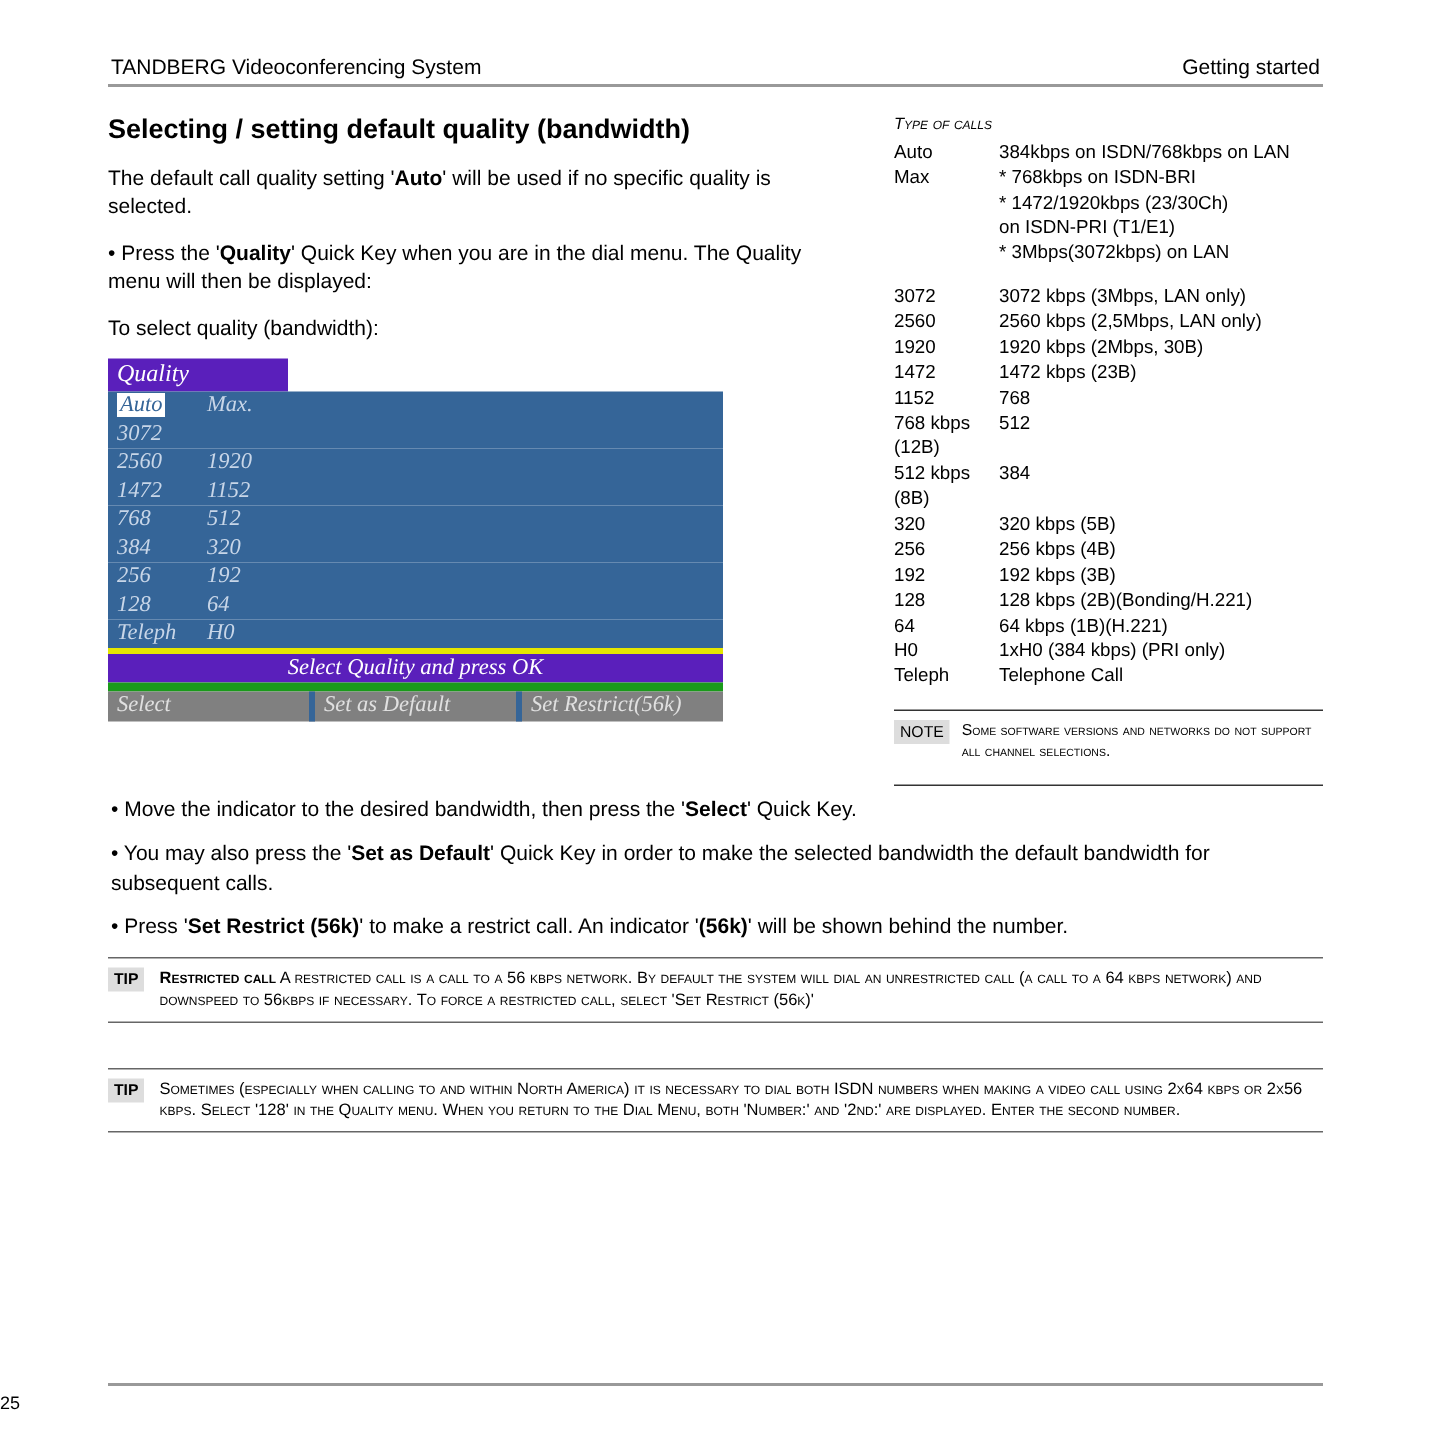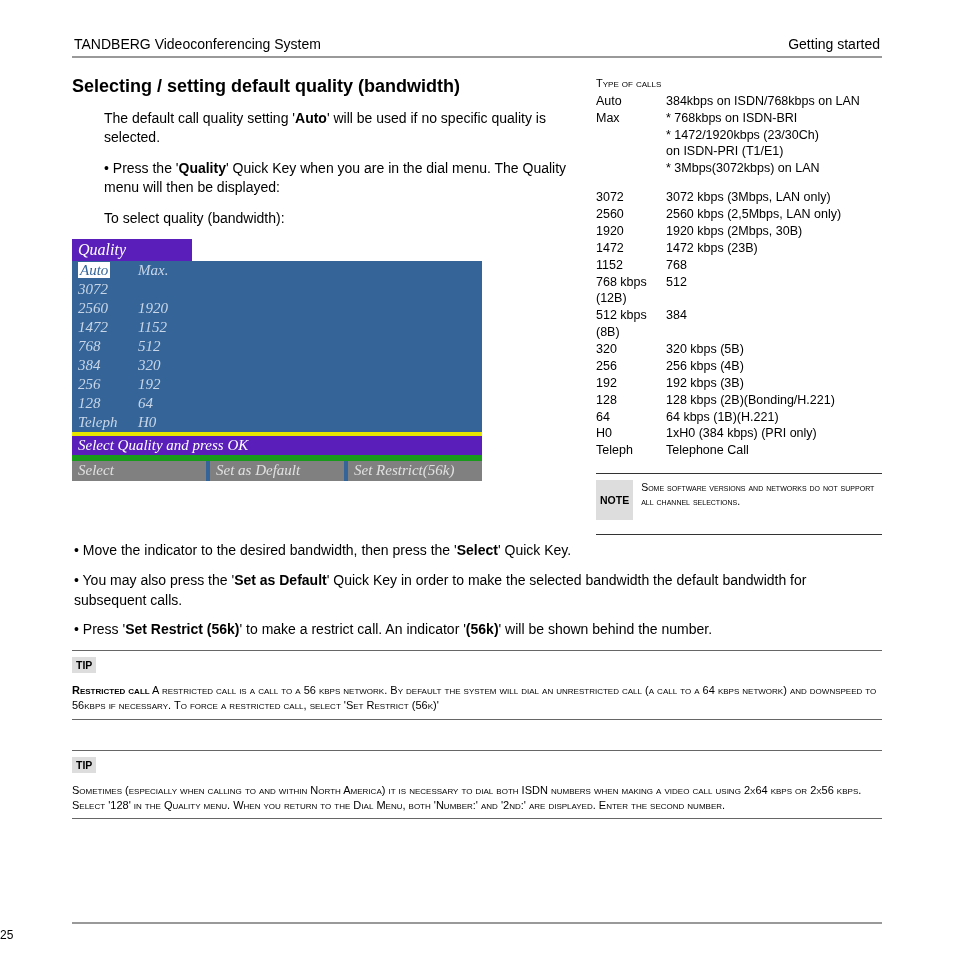--- a/index.html
+++ b/index.html
@@ -3,43 +3,43 @@
 <meta charset="utf-8">
 <style>
   * { box-sizing: border-box; margin: 0; padding: 0; }
   body { font-family: Arial, Helvetica, sans-serif; background: #fff; width: 954px; height: 954px; padding: 36px 72px 20px 72px; position: relative; }
   .header-row { display: flex; justify-content: space-between; font-size: 14px; padding: 0 2px 4px 2px; }
   .header-rule { border-top: 2px solid #999; margin-bottom: 18px; }
   .main-area { display: flex; gap: 24px; }
   .left-col { flex: 0 0 500px; }
   .right-col { flex: 1; font-size: 12.5px; line-height: 1.35; }
   h2 { font-size: 18px; font-weight: bold; margin-bottom: 12px; }
-  p.body { font-size: 14px; line-height: 1.35; margin-bottom: 12px; margin-left: 32px; }
+  p.body { font-size: 14px; line-height: 1.35; margin-bottom: 12px; }
   .bold { font-weight: bold; }
   .menu-widget { width: 410px; margin-top: 6px; margin-bottom: 20px; }
   .menu-title { background: #5a1fbb; color: #fff; font-family: "Times New Roman", serif; font-style: italic; font-size: 16px; padding: 2px 6px; width: 120px; }
   .menu-grid { display: grid; grid-template-columns: 60px 50px 1fr; }
   .menu-cell { background: #356598; color: #c8d6e8; font-family: "Times New Roman", serif; font-style: italic; font-size: 15px; padding: 1px 6px; }
   .menu-cell.sel { background: #356598; color:#fff; }
   .menu-cell.sel span { background:#fff; color:#356598; padding:0 2px;}
   .menu-fill { background: #356598; }
   .menu-bar-yellow { background: #e6e600; height: 4px; }
-  .menu-bar-purple { background: #5a1fbb; color:#fff; font-family:"Times New Roman",serif; font-style:italic; font-size:15px; padding:1px 6px; }
+  .menu-bar-purple { background: #5a1fbb; color:#fff; font-family:"Times New Roman",serif; font-style:italic; font-size:15px; padding:1px 6px;text-align:center; }
   .menu-bar-green { background: #1a9a1a; height: 6px; }
   .menu-btnrow { display:flex; height:20px; }
   .menu-btn { background:#808080; color:#e0e0e0; font-family:"Times New Roman",serif; font-style:italic; font-size:15px; padding:1px 6px; flex:1; border-right:4px solid #356598;}
   .menu-btn:last-child { border-right:none;}
   .calls-table { display:grid; grid-template-columns:60px 1fr; column-gap:10px; row-gap:0; font-size:12.5px; }
-  .calls-head { font-variant: small-caps; font-size:11px; margin-bottom:2px;}
+  .calls-head { font-variant: small-caps; font-size:11px; margin-bottom:2px;font-style:italic;}
   .note-divider { border-top:1px solid #333; margin:14px 0 6px 0; }
   .note-row { display:flex; gap:8px; align-items:flex-start; font-size:10.5px; }
-  .note-label { background:#ddd; font-weight:bold; padding:13px 4px; font-size:10.5px;}
+  .note-label { background:#ddd; font-weight:normal; padding:1px 4px; font-size:10.5px;}
   .note-text { font-variant:small-caps; line-height:1.35; }
   .below-list { font-size:14px; line-height:1.4; margin-bottom:10px; padding-left:2px;}
-  .tip-block { border-top:1px solid #666; border-bottom:1px solid #666; padding:6px 0; margin-bottom:30px; display:flex; gap:10px; align-items:flex-start; font-size:11px; line-height:1.35;flex-direction:column;}
+  .tip-block { border-top:1px solid #666; border-bottom:1px solid #666; padding:6px 0; margin-bottom:30px; display:flex; gap:10px; align-items:flex-start; font-size:11px; line-height:1.35;}
   .tip-label { background:#ddd; font-weight:bold; padding:1px 4px; font-size:10.5px;}
   .tip-text { flex:1; font-variant:small-caps;}
   .footer-rule { border-top:2px solid #999; position:absolute; bottom:30px; left:72px; right:72px; }
   .page-num { position:absolute; bottom:12px; left:0; right:0; text-align:left; font-size:12px;}
 </style>
 </head>
 <body>
 
 <div class="header-row">
   <span>TANDBERG Videoconferencing System</span>

